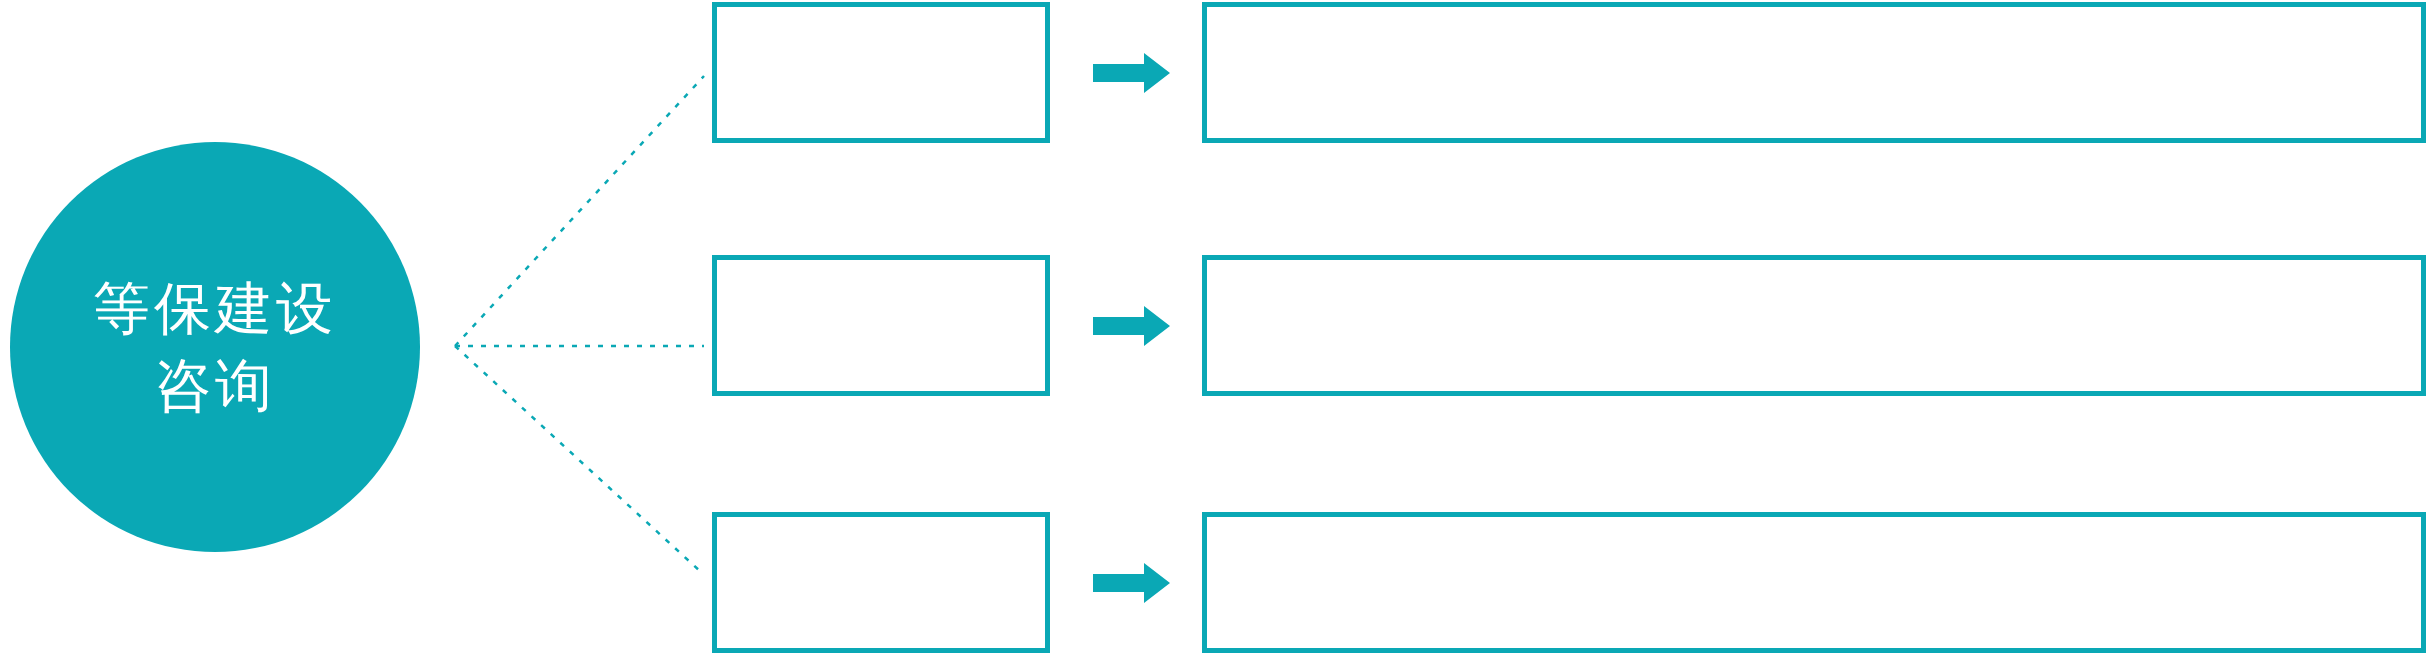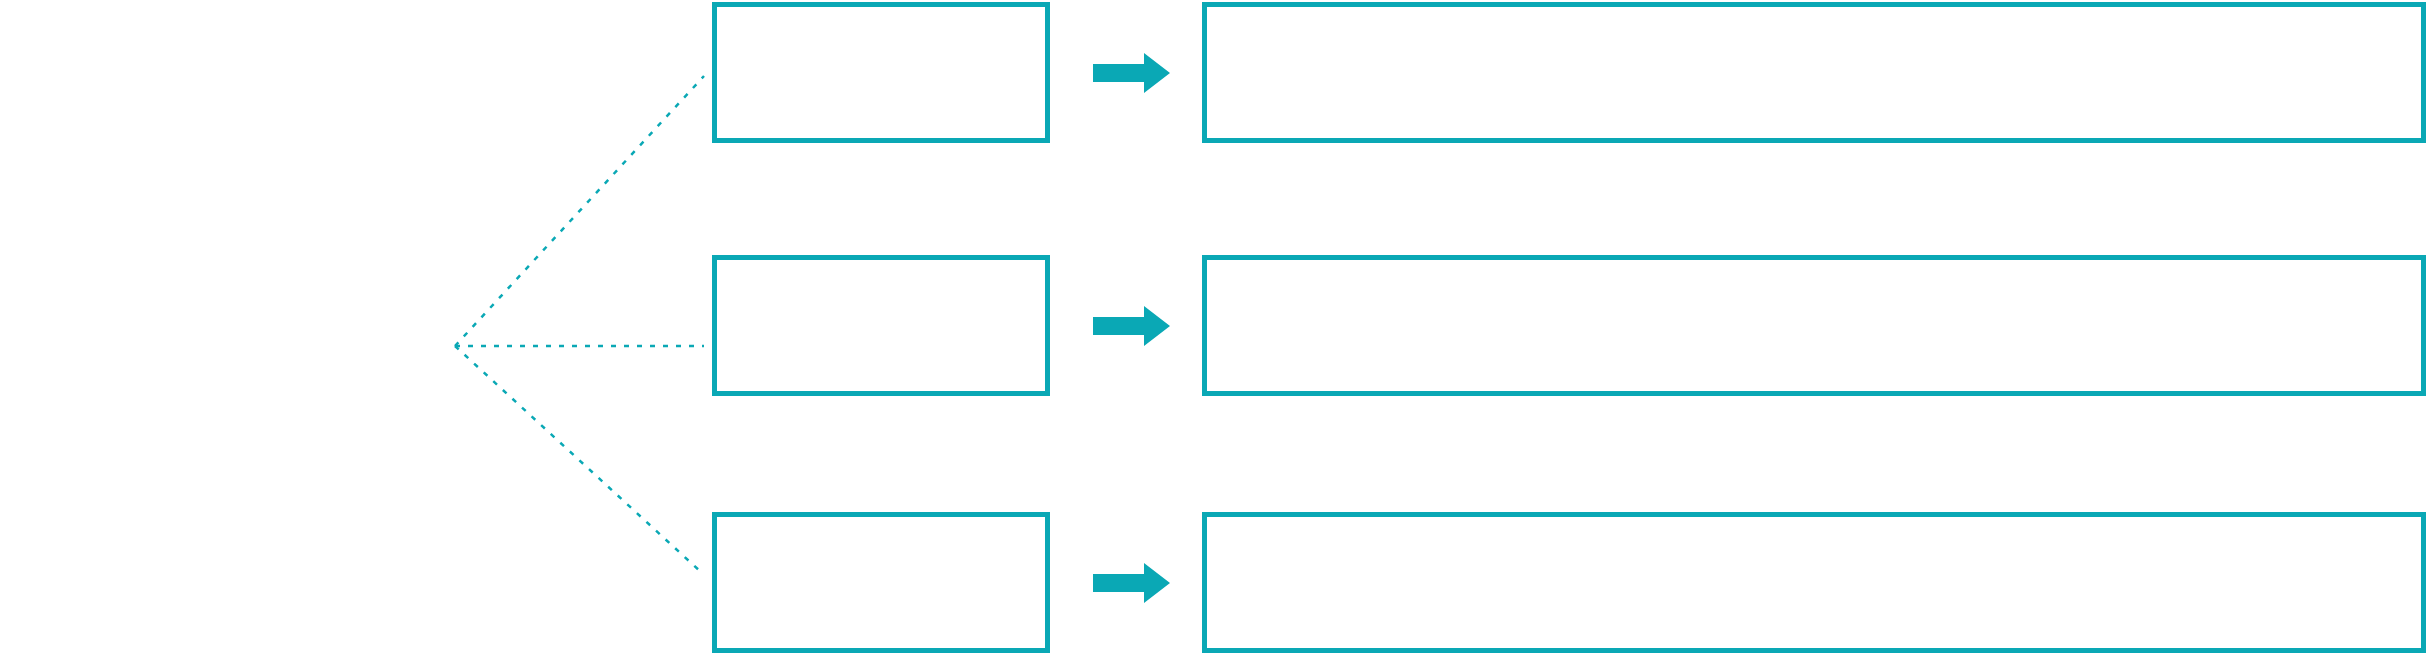--- a/index.html
+++ b/index.html
@@ -81,20 +81,24 @@
   .row2 .stage-box, .row2 .detail-box { top: 255px; }
   .row2 .arrow { top: 306px; }
   .row3 .stage-box, .row3 .detail-box { top: 512px; }
   .row3 .arrow { top: 563px; }
 </style>
 </head>
 <body>
 
 <div class="canvas">
 
+  <div class="hub-circle">
+    <span>等保建设</span>
+    <span>咨询</span>
+  </div>
 
   <svg class="connectors" viewBox="0 0 2434 655">
     <line x1="455" y1="346" x2="704" y2="76" stroke="#0aa8b5" stroke-width="2.5" stroke-dasharray="5 8"></line>
     <line x1="455" y1="346" x2="704" y2="346" stroke="#0aa8b5" stroke-width="2.5" stroke-dasharray="5 8"></line>
     <line x1="455" y1="346" x2="701" y2="572" stroke="#0aa8b5" stroke-width="2.5" stroke-dasharray="5 8"></line>
   </svg>
 
   <div class="row1">
     <div class="stage-box">
       <span></span>

